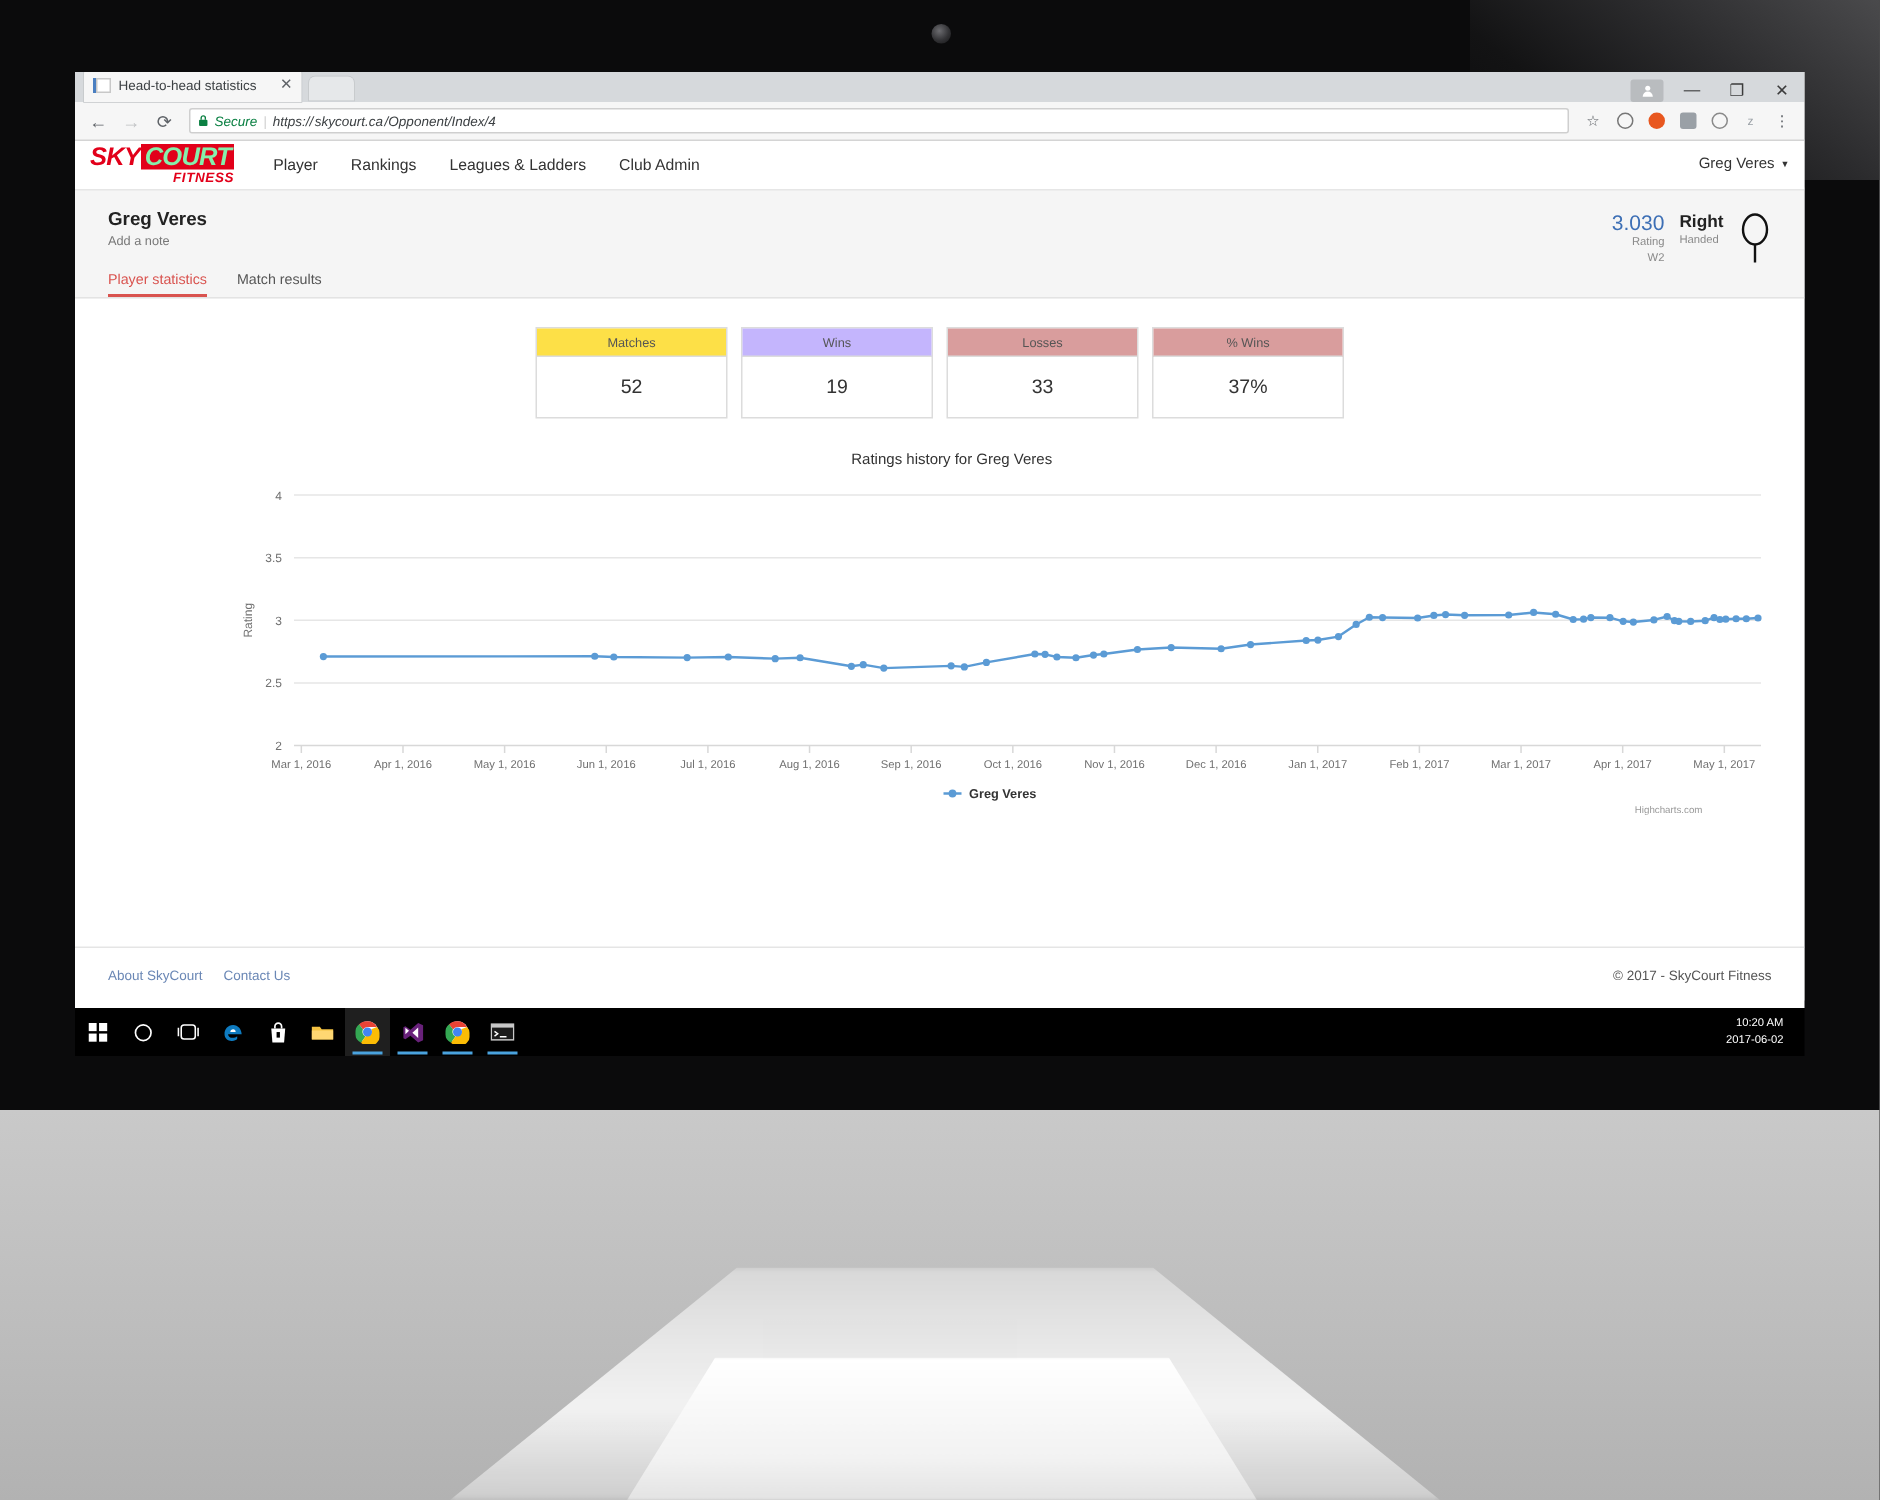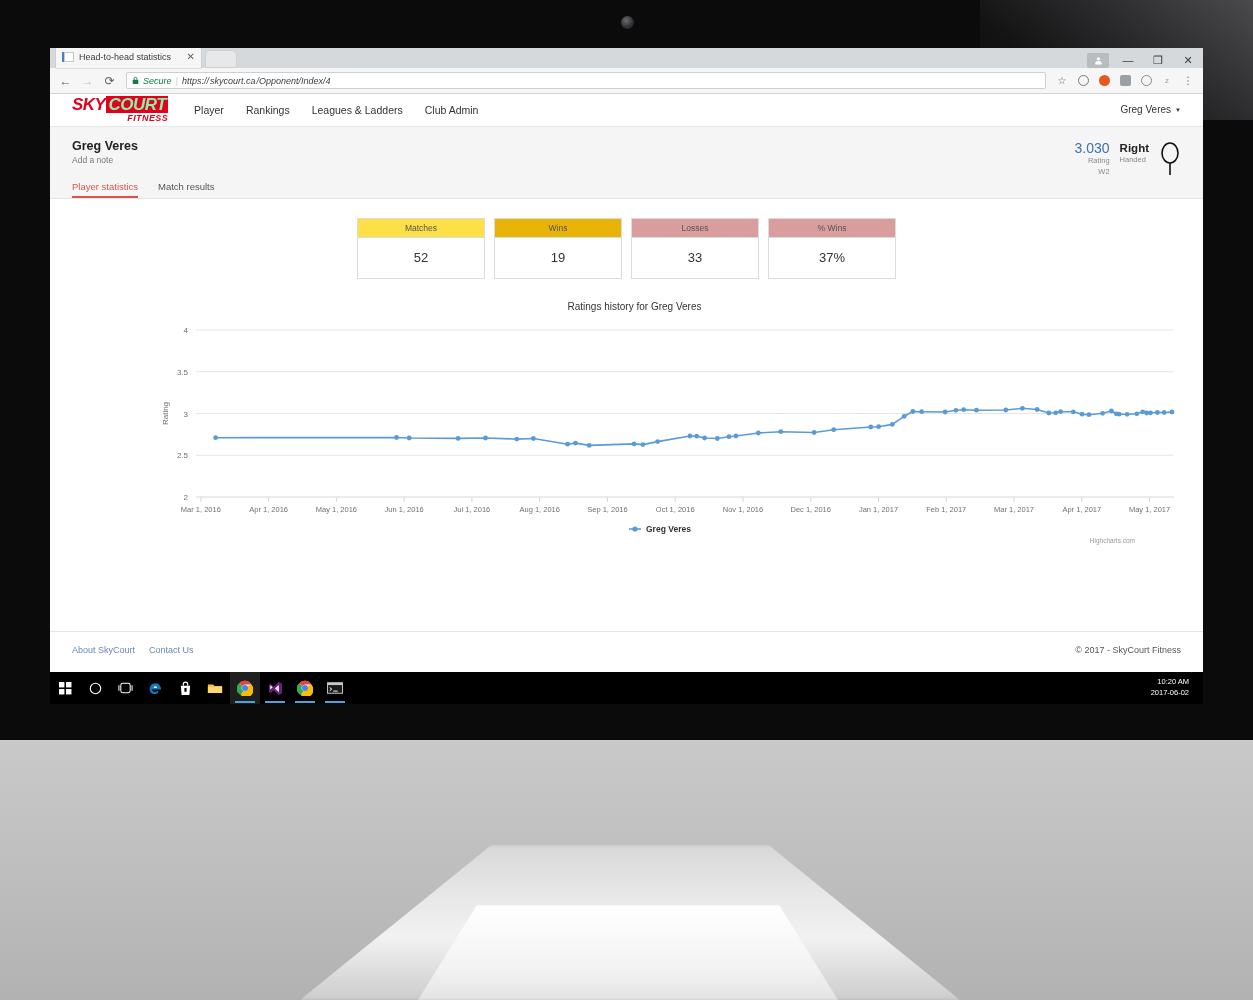--- a/index.html
+++ b/index.html
@@ -189,21 +189,21 @@
   .ext-dot { width: 11px; height: 11px; border-radius: 50%; }
 
   
   .page { height: 573px; background: #ffffff; position: relative; overflow: hidden; }
 
   .navbar {
     height: 32px;
     background: #ffffff;
     display: flex;
     align-items: center;
-    padding: 0 22px;
+    padding: 0 10px;
     border-bottom: 1px solid #ffffff;
   }
   .brand {
     display: flex;
     flex-direction: column;
     align-items: flex-start;
     line-height: 1;
     margin-right: 26px;
   }
   .brand-top {
@@ -497,21 +497,21 @@
           <div class="ptab">Match results</div>
         </div>
       </div>
 
       <div class="stats-row">
         <div class="stat-card">
           <div class="stat-head" style="background:#fde047">Matches</div>
           <div class="stat-value">52</div>
         </div>
         <div class="stat-card">
-          <div class="stat-head" style="background:#eab308">Wins</div>
+          <div class="stat-head" style="background:#c4b5fd">Wins</div>
           <div class="stat-value">19</div>
         </div>
         <div class="stat-card">
           <div class="stat-head" style="background:#d99d9d">Losses</div>
           <div class="stat-value">33</div>
         </div>
         <div class="stat-card">
           <div class="stat-head" style="background:#d99d9d">% Wins</div>
           <div class="stat-value">37%</div>
         </div>

